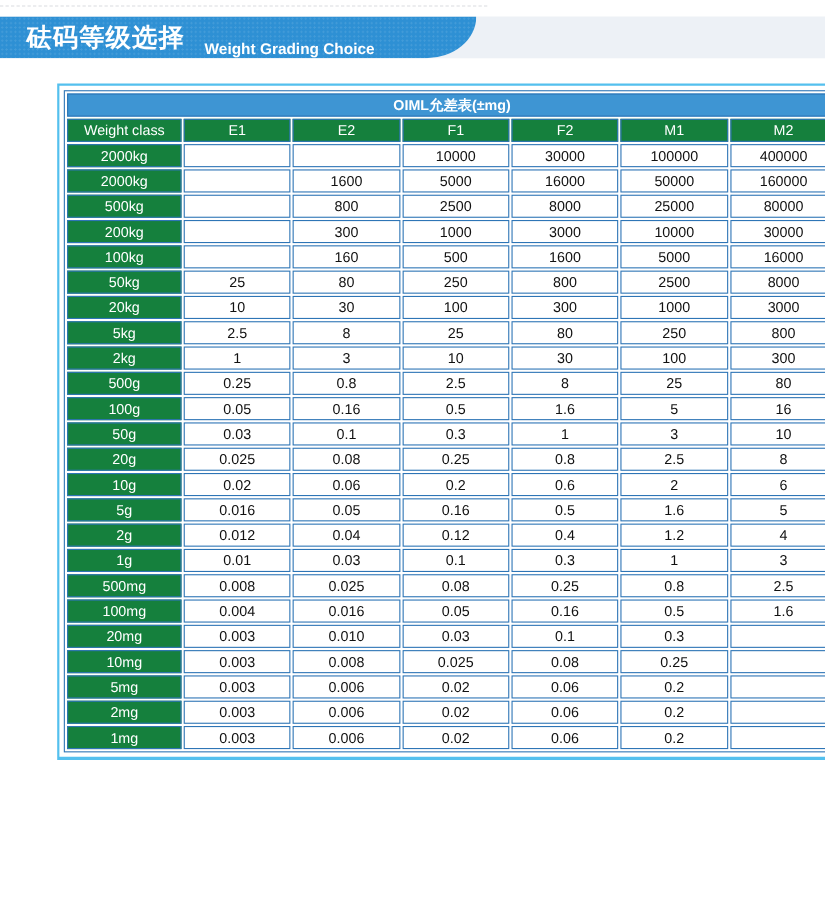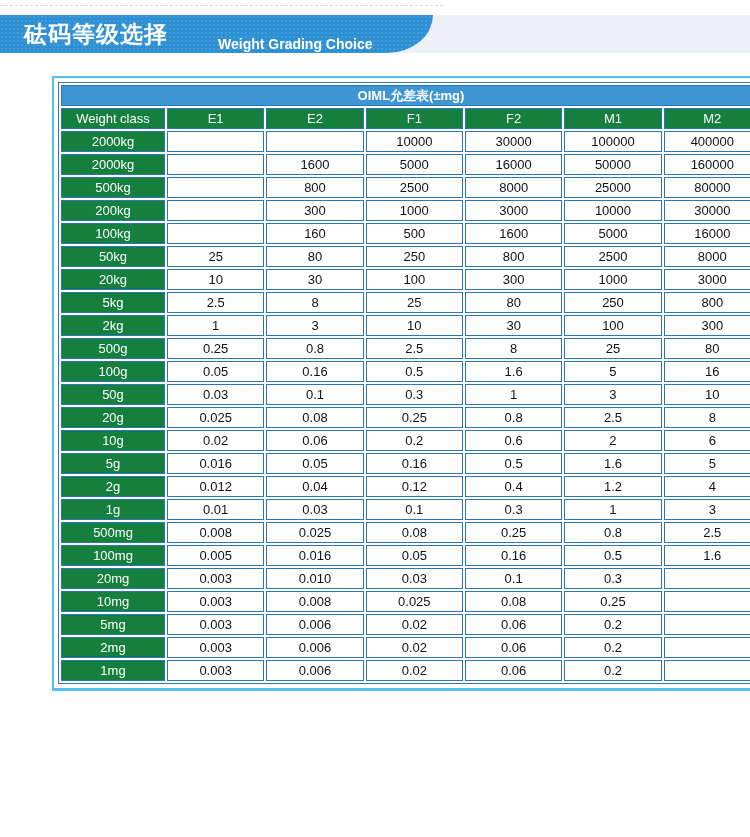--- a/index.html
+++ b/index.html
@@ -28,21 +28,20 @@
   .banner {
     position: absolute;
     top: 0; left: 0;
     width: 433px; height: 38px;
     background-color: #2e90d4;
     background-image: radial-gradient(rgba(255,255,255,0.10) 1px, rgba(0,0,0,0) 1px);
     background-size: 4px 4px;
     border-bottom-right-radius: 48px 40px;
     display: flex;
     align-items: center;
-    gap: 32px;
   }
   .banner-title-zh {
     color: #ffffff;
     font-size: 23px;
     font-weight: bold;
     letter-spacing: 1px;
     margin-left: 24px;
     line-height: 38px;
     white-space: nowrap;
   }
@@ -295,21 +294,21 @@
           <td class="cell-blue">500mg</td>
           <td class="cell-data">0.008</td>
           <td class="cell-data">0.025</td>
           <td class="cell-data">0.08</td>
           <td class="cell-data">0.25</td>
           <td class="cell-data">0.8</td>
           <td class="cell-data">2.5</td>
         </tr>
         <tr>
           <td class="cell-blue">100mg</td>
-          <td class="cell-data">0.005</td>
+          <td class="cell-data">0.004</td>
           <td class="cell-data">0.016</td>
           <td class="cell-data">0.05</td>
           <td class="cell-data">0.16</td>
           <td class="cell-data">0.5</td>
           <td class="cell-data">1.6</td>
         </tr>
         <tr>
           <td class="cell-blue">20mg</td>
           <td class="cell-data">0.003</td>
           <td class="cell-data">0.010</td>

